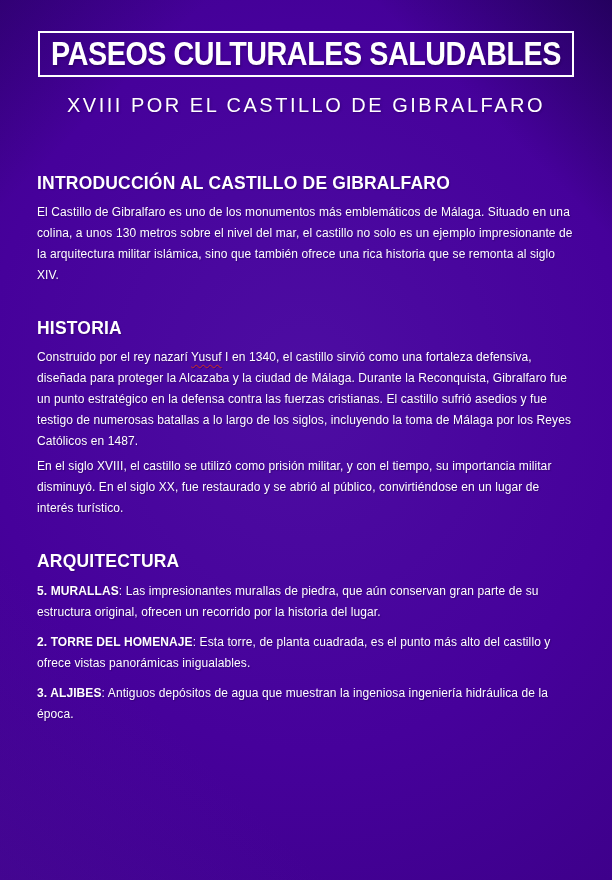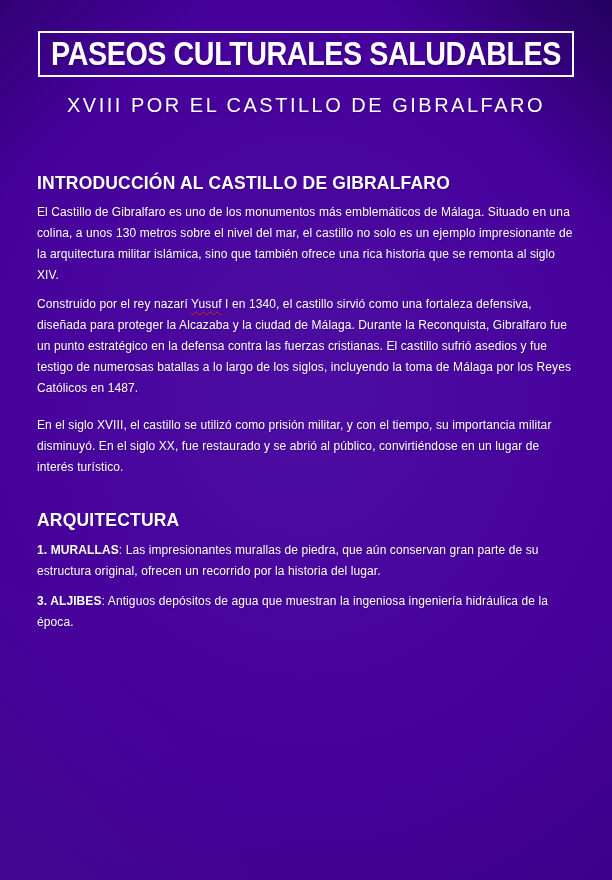--- a/index.html
+++ b/index.html
@@ -59,21 +59,21 @@
     line-height: 21px;
     letter-spacing: 0.2px;
   }
   h2:first-child { margin-top: 0; }
   p {
     margin: 8px 0 0 0;
     font-size: 12px;
     line-height: 21px;
     letter-spacing: 0.1px;
   }
-  p.cont { margin-top: 16px; }
+  p.cont { margin-top: 4px; }
   .item { margin-top: 9px; }
   .item b { font-weight: 700; }
   .misspelled {
     text-decoration-line: underline;
     text-decoration-style: wavy;
     text-decoration-color: #cf2d1e;
     text-decoration-thickness: 1px;
     text-underline-offset: 3px;
     text-decoration-skip-ink: none;
   }
@@ -87,24 +87,26 @@
     <span class="title-text">PASEOS CULTURALES SALUDABLES</span>
   </div>
 
   <div class="subtitle">XVIII POR EL CASTILLO DE GIBRALFARO</div>
 
   <div class="content">
 
     <h2>INTRODUCCIÓN AL CASTILLO DE GIBRALFARO</h2>
     <p>El Castillo de Gibralfaro es uno de los monumentos más emblemáticos de Málaga. Situado en una colina, a unos 130 metros sobre el nivel del mar, el castillo no solo es un ejemplo impresionante de la arquitectura militar islámica, sino que también ofrece una rica historia que se remonta al siglo XIV.</p>
 
+    <h2>HISTORIA</h2>
     <p><span>Construido por el rey nazarí </span><span class="misspelled">Yusuf</span><span> I en 1340, el castillo sirvió como una fortaleza defensiva, diseñada para proteger la Alcazaba y la ciudad de Málaga. Durante la Reconquista, Gibralfaro fue un punto estratégico en la defensa contra las fuerzas cristianas. El castillo sufrió asedios y fue testigo de numerosas batallas a lo largo de los siglos, incluyendo la toma de Málaga por los Reyes Católicos en 1487.</span></p>
     <p class="cont">En el siglo XVIII, el castillo se utilizó como prisión militar, y con el tiempo, su importancia militar disminuyó. En el siglo XX, fue restaurado y se abrió al público, convirtiéndose en un lugar de interés turístico.</p>
 
     <h2>ARQUITECTURA</h2>
 
-    <p class="item"><b>1. MURALLAS</b><span>: Las impresionantes murallas de piedra, que aún conservan gran parte de su estructura original, ofrecen un recorrido por la historia del lugar.</span></p>
+    <p class="item"><b>5. MURALLAS</b><span>: Las impresionantes murallas de piedra, que aún conservan gran parte de su estructura original, ofrecen un recorrido por la historia del lugar.</span></p>
 
+    <p class="item"><b>2. TORRE DEL HOMENAJE</b><span>: Esta torre, de planta cuadrada, es el punto más alto del castillo y ofrece vistas panorámicas inigualables.</span></p>
 
     <p class="item"><b>3. ALJIBES</b><span>: Antiguos depósitos de agua que muestran la ingeniosa ingeniería hidráulica de la época.</span></p>
 
   </div>
 </div>
 
 </body></html>

